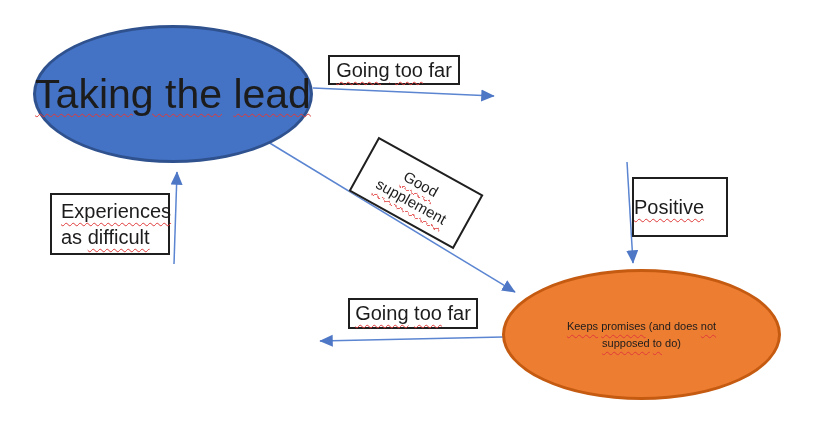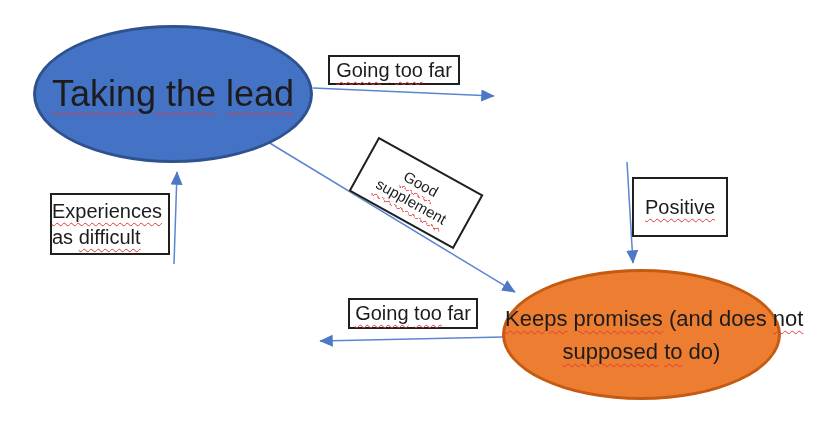--- a/index.html
+++ b/index.html
@@ -6,34 +6,34 @@
   #canvas{
     position:relative;width:828px;height:423px;background:#ffffff;overflow:hidden;
     font-family:"Liberation Sans",sans-serif;color:#1c1c1c;
   }
   #edges{position:absolute;left:0;top:0;width:828px;height:423px;}
   .ellipse{
     position:absolute;border-radius:50%;display:flex;align-items:center;justify-content:center;
     text-align:center;box-sizing:border-box;
   }
   .ellipse .tline{white-space:pre;}
-  #node-taking-the-lead{left:33px;top:25px;width:280px;height:138px;background:#4472C4;border:3px solid #2F528F;font-size:36px;}
+  #node-taking-the-lead{left:33px;top:25px;width:280px;height:138px;background:#4472C4;border:3px solid #2F528F;font-size:41px;}
   #node-control-freak{left:496px;top:31px;width:280px;height:132px;background:#FFC000;border:3px solid #BF9000;font-size:30px;}
   #node-competitive{left:33px;top:265px;width:285px;height:134px;background:#70AD47;border:3px solid #507E32;font-size:30px;}
-  #node-keeps-promises{left:502px;top:269px;width:279px;height:131px;background:#ED7D31;border:3px solid #C55A11;font-size:22px;line-height:1.5;flex-direction:column;align-items:flex-end;}
+  #node-keeps-promises{left:502px;top:269px;width:279px;height:131px;background:#ED7D31;border:3px solid #C55A11;font-size:11px;line-height:1.5;flex-direction:column;align-items:flex-end;}
   #node-keeps-promises .labelwrap{width:100%;}
   .labelbox{
     position:absolute;background:#ffffff;border:2px solid #1f1f1f;box-sizing:border-box;
     font-size:20px;display:flex;flex-direction:column;justify-content:center;
   }
   .labelbox .tline{white-space:pre;}
   #label-going-too-far-top{left:328px;top:55px;width:132px;height:30px;align-items:center;}
   #label-good-supplement{left:356px;top:162px;width:120px;height:62px;align-items:center;transform:rotate(29deg);font-size:15px;line-height:1.35;text-align:center;}
-  #label-experiences{left:50px;top:193px;width:120px;height:62px;line-height:26px;}
-  #label-positive-opposite{left:632px;top:177px;width:96px;height:60px;padding-left:11px;line-height:26px;}
+  #label-experiences{left:50px;top:193px;width:120px;height:62px;padding-left:9px;line-height:26px;}
+  #label-positive-opposite{left:632px;top:177px;width:96px;height:60px;line-height:26px;}
   #label-going-too-far-bottom{left:348px;top:298px;width:130px;height:31px;align-items:center;}
   .wavy{
     text-decoration-line:underline;
     text-decoration-style:wavy;
     text-decoration-color:#e03a3a;
     text-decoration-thickness:1px;
     text-underline-offset:4px;
   }
   .ellipse.big .wavy{text-underline-offset:5px;}
 </style>

